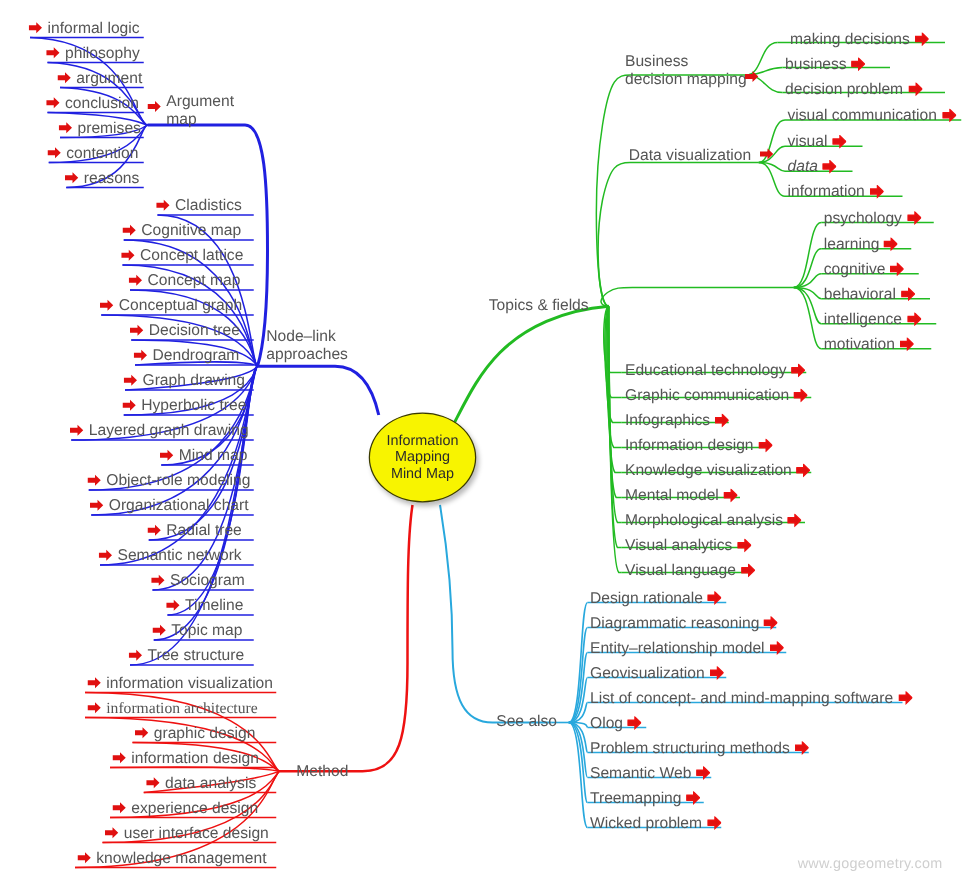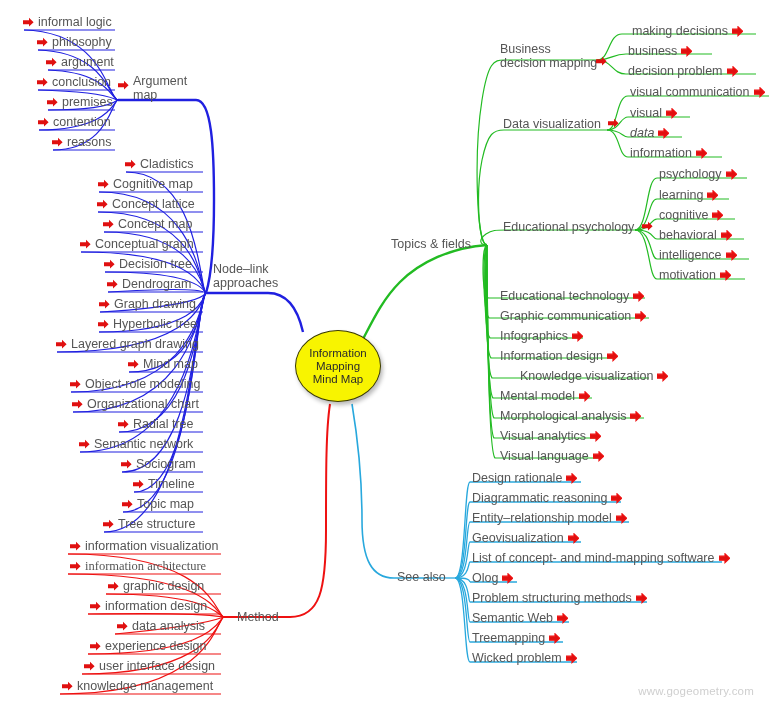--- a/index.html
+++ b/index.html
@@ -317,28 +317,20 @@
 
   <div class="branchlabel" style="left:503px;top:116px;">
     <span style="display:inline-block;vertical-align:middle;">Data visualization</span>
     <span class="ar">
       <svg width="11" height="11" viewBox="0 0 11 11">
           <path d="M0,3.2 L6,3.2 L6,0.8 L10.6,5.2 L6,9.6 L6,7.2 L0,7.2 Z" fill="#e01010"></path>
         </svg>
     </span>
   </div>
 
-  <div class="branchlabel" style="left:503px;top:219px;">
-    <span style="display:inline-block;vertical-align:middle;">Educational psychology</span>
-    <span class="ar">
-      <svg width="11" height="11" viewBox="0 0 11 11">
-          <path d="M0,3.2 L6,3.2 L6,0.8 L10.6,5.2 L6,9.6 L6,7.2 L0,7.2 Z" fill="#e01010"></path>
-        </svg>
-    </span>
-  </div>
 
   <div id="leaves">
       <div class="node l" style="left: 23px; top: 16px;">
         <span class="arw">
           <svg width="11" height="11" viewBox="0 0 11 11">
             <path d="M0,3.2 L6,3.2 L6,0.8 L10.6,5.2 L6,9.6 L6,7.2 L0,7.2 Z" fill="#e01010"></path>
           </svg>
         </span>
         <span class="txt">informal logic</span>
       </div>
@@ -631,21 +623,21 @@
         </span>
       </div>
       <div class="node r" style="left: 500px; top: 350px;">
         <span class="txt">Information design</span>
         <span class="arw">
           <svg width="11" height="11" viewBox="0 0 11 11">
             <path d="M0,3.2 L6,3.2 L6,0.8 L10.6,5.2 L6,9.6 L6,7.2 L0,7.2 Z" fill="#e01010"></path>
           </svg>
         </span>
       </div>
-      <div class="node r" style="left: 520px; top: 370px;">
+      <div class="node r" style="left: 500px; top: 370px;">
         <span class="txt">Knowledge visualization</span>
         <span class="arw">
           <svg width="11" height="11" viewBox="0 0 11 11">
             <path d="M0,3.2 L6,3.2 L6,0.8 L10.6,5.2 L6,9.6 L6,7.2 L0,7.2 Z" fill="#e01010"></path>
           </svg>
         </span>
       </div>
       <div class="node r" style="left: 500px; top: 390px;">
         <span class="txt">Mental model</span>
         <span class="arw">

